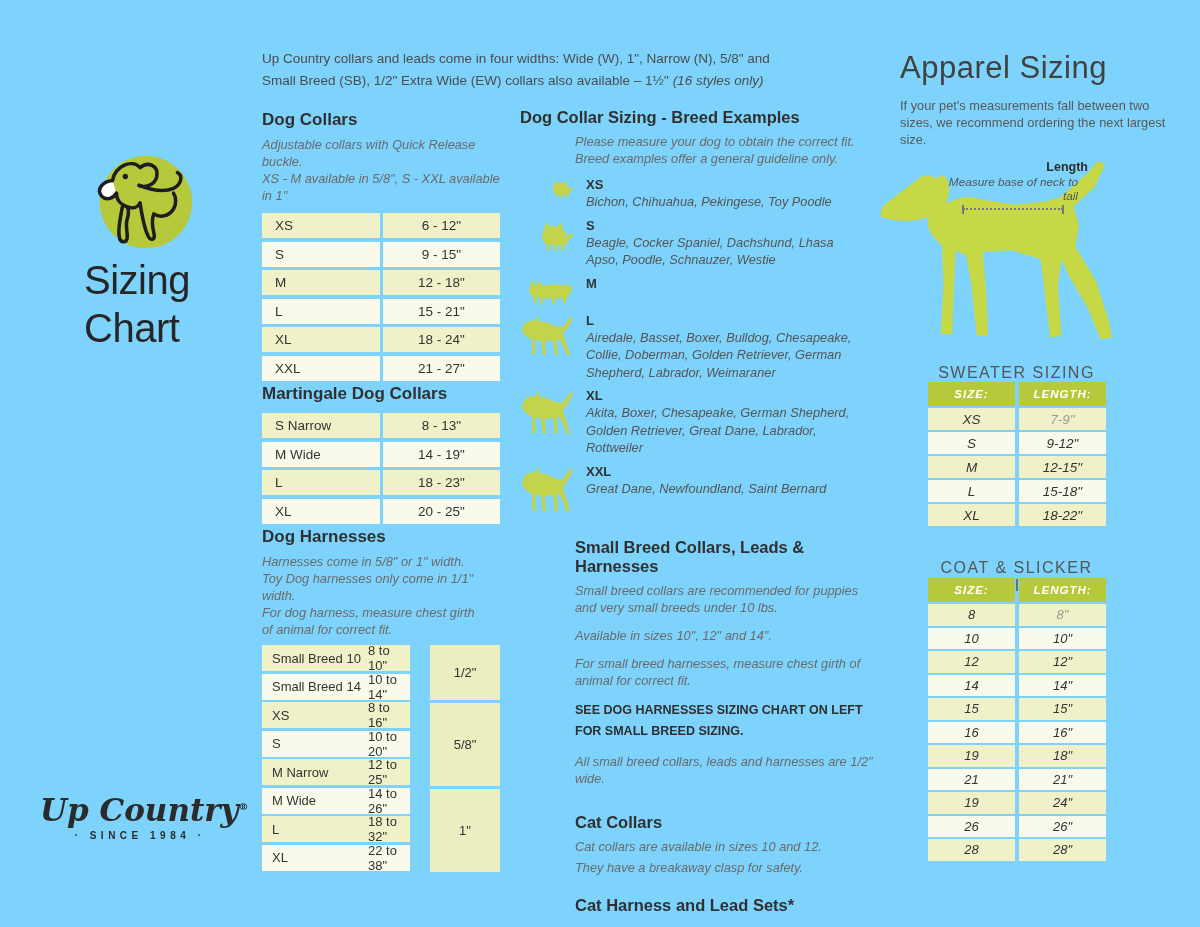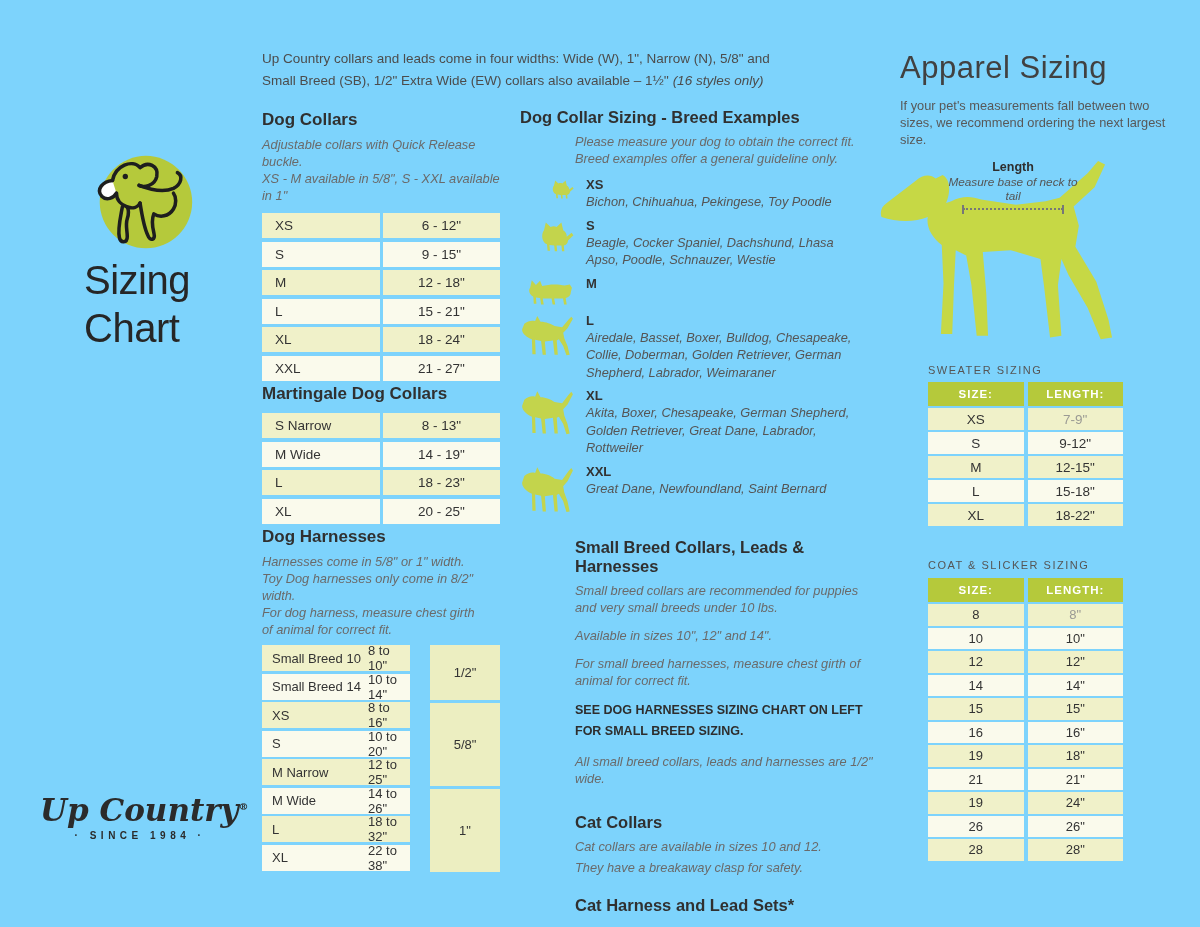--- a/index.html
+++ b/index.html
@@ -67,32 +67,32 @@
   .callout{font-size:12.5px;font-weight:bold;color:#2e2e2e;line-height:21px;}
   .mt8{margin-top:8px;margin-bottom:11px;}
   .cat{margin-top:26px;}
   .cat .p{margin-bottom:4px;}
   .cat2{margin-top:20px;}
 
   
   .ap-title{position:absolute;left:900px;top:50px;font-size:31px;font-weight:300;color:#414141;letter-spacing:0.5px;}
   .ap-note{position:absolute;left:900px;top:97px;width:270px;font-size:12.8px;line-height:17px;color:#585858;}
   .ap-dog{position:absolute;left:878px;top:152px;}
-  .len-ann{position:absolute;left:938px;top:160px;width:150px;text-align:center;}
+  .len-ann{position:absolute;left:938px;top:160px;width:150px;text-align:right;}
   .len-label{font-size:12.5px;font-weight:bold;color:#2e2e2e;}
   .len-note{font-size:11.8px;font-style:italic;color:#555;line-height:14px;width:130px;margin:1px auto 0;}
   .len-line{position:relative;width:100px;margin:5px auto 0;border-top:2px dotted #777;}
   .len-line::before,.len-line::after{content:"";position:absolute;top:-5px;width:2px;height:9px;background:#777;}
   .len-line::before{left:-1px;}
   .len-line::after{right:-1px;}
 
-  .ap-caption{position:absolute;width:177px;font-size:11px;letter-spacing:1.5px;color:#555;}
+  .ap-caption{position:absolute;width:177px;text-align:center;font-size:16px;letter-spacing:1.5px;color:#555;}
   .cap-sweater{left:928px;top:364px;}
   .cap-coat{left:928px;top:559px;}
-  .ap-table{position:absolute;width:195px;}
+  .ap-table{position:absolute;width:178px;font-style:italic;}
   .tbl-sweater{left:928px;top:382px;}
   .tbl-coat{left:928px;top:578px;}
   .ap-head{display:flex;gap:4px;height:24px;margin-bottom:2px;}
   .ap-head span{flex:1;background:var(--green);color:#fff;font-size:11.5px;font-weight:bold;letter-spacing:1px;display:flex;align-items:center;justify-content:center;}
   .ap-row{display:flex;gap:4px;margin-bottom:2px;font-size:13.5px;color:#333;}
   .tbl-sweater .ap-row{height:22px;}
   .tbl-coat .ap-row{height:21.5px;font-size:13px;}
   .ap-row span{flex:1;display:flex;align-items:center;justify-content:center;}
   .ap-rows div:nth-of-type(odd) span{background:var(--rowD);}
   .ap-rows div:nth-of-type(even) span{background:var(--rowL);}
@@ -192,21 +192,21 @@
         </div>
 
         <div class="c2-row">
           <span class="c2-size">XL</span>
           <span class="c2-range">20 - 25"</span>
         </div>
       </div>
 
     <h3 class="sec mt-harness">Dog Harnesses</h3>
     <div class="note">Harnesses come in 5/8" or 1" width.</div>
-    <div class="note">Toy Dog harnesses only come in 8/2" width.</div>
+    <div class="note">Toy Dog harnesses only come in 1/1" width.</div>
     <div class="note" style="max-width:225px;">For dog harness, measure chest girth of animal for correct fit.</div>
 
     <div class="harness-wrap">
       <div class="h-rows">
 
           <div class="h-row">
             <span class="h-size">Small Breed 10</span>
             <span class="h-range">8 to 10"</span>
           </div>
 

